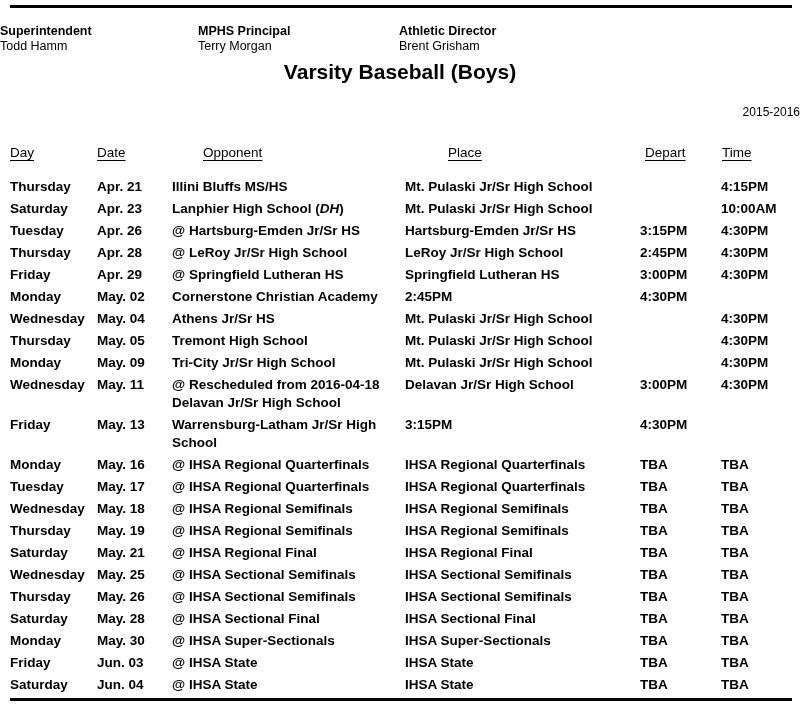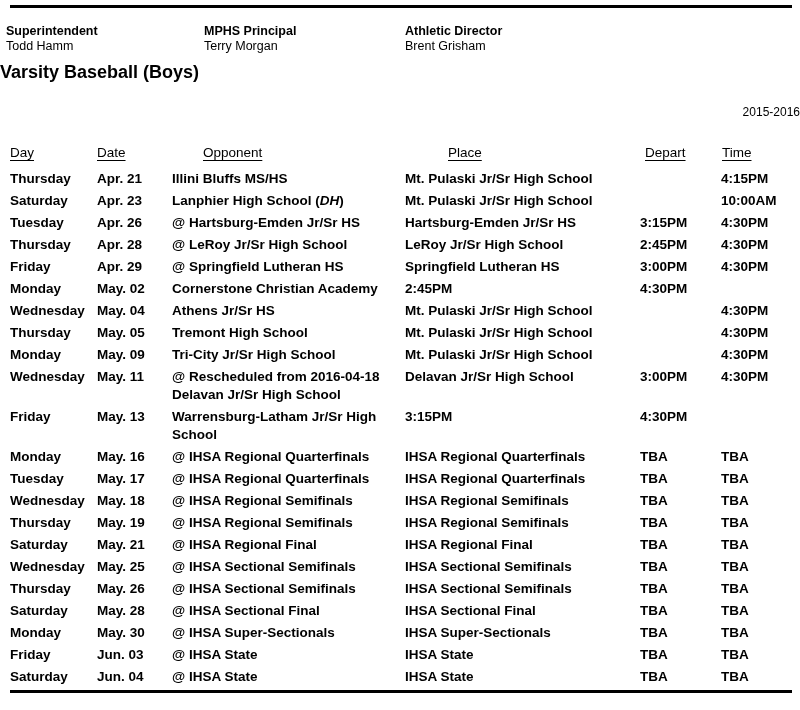--- a/index.html
+++ b/index.html
@@ -9,41 +9,41 @@
     font-family:"Liberation Sans", sans-serif;
     overflow:hidden;
   }
   .rule{height:3px;background:#000;margin-left:10px;margin-right:8px;}
   .rule-top{margin-top:5px;}
   .rule-bottom{margin-top:2px;}
 
   .officials{
     display:grid;
     grid-template-columns:198px 201px 200px 1fr;
-    padding:16px 0 0 6px;
+    padding:16px 0 0 0;
     font-size:12.5px;line-height:15px;
   }
   .off-title{font-weight:bold;}
 
   .page-title{
-    text-align:left;font-weight:bold;
-    font-size:18px;line-height:24px;margin-top:6px;
+    text-align:center;font-weight:bold;
+    font-size:21px;line-height:24px;margin-top:6px;
   }
   .season{
     text-align:right;font-size:12px;line-height:20px;margin-top:18px;
   }
 
   .sched{margin-top:22px;}
   .thead,.trow{
     display:grid;
     grid-template-columns:87px 75px 233px 235px 81px 69px;
     padding-left:10px;
     font-size:13.5px;line-height:18px;
   }
-  .thead{margin-bottom:8px;}
+  .thead{margin-bottom:16px;}
   .thead .u{
     text-decoration:underline;
     text-underline-offset:3px;
     text-decoration-thickness:1px;
   }
   .th-opp{padding-left:31px;}
   .th-place{padding-left:43px;}
   .th-depart{padding-left:5px;}
   .th-time{padding-left:1px;}
 

